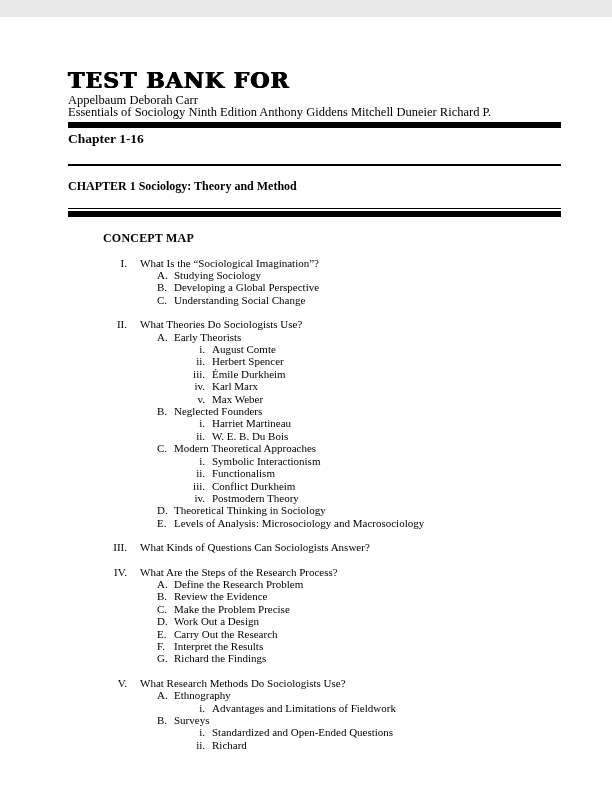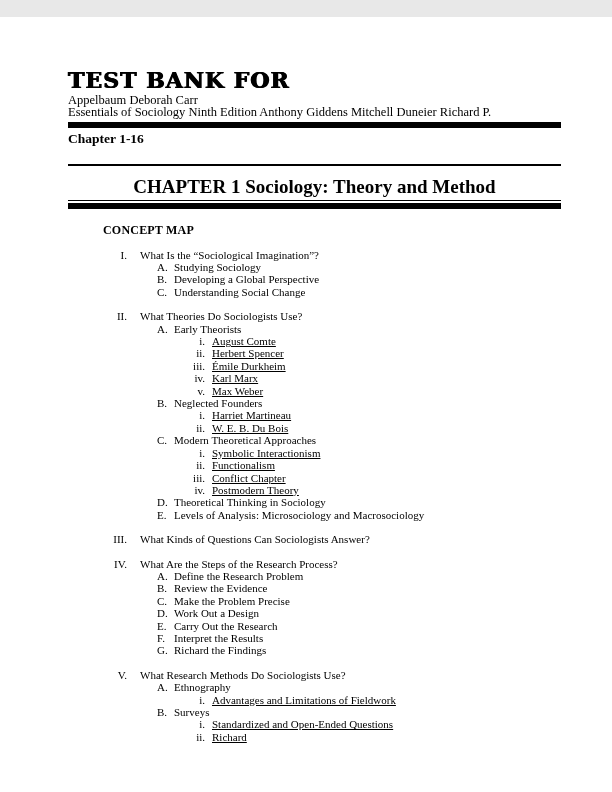--- a/index.html
+++ b/index.html
@@ -44,26 +44,25 @@
     font-weight: bold;
     line-height: 15px;
     padding: 3px 0 18px 0;
   }
   .rule-thin {
     height: 2px;
     background: #000000;
   }
   .chapter-heading {
     margin-top: 13px;
-    font-size: 19px;
+    font-size: 12px;
     font-weight: bold;
     line-height: 15px;
-    padding-bottom: 6px;
+    padding-bottom: 14px;
     border-bottom: 1.5px solid #000000;
-    text-align: center;
   }
   .chapter-heading + .bar-thick { margin-top: 2px; }
   .concept-map-title {
     margin-top: 15px;
     margin-left: 35px;
     font-size: 12px;
     font-weight: bold;
     line-height: 13px;
     letter-spacing: 0.2px;
   }
@@ -75,21 +74,21 @@
     line-height: 12.4px;
   }
   .row .num { flex: 0 0 auto; }
   .row .txt { flex: 0 1 auto; }
   .lvl1 { margin-top: 12px; }
   .lvl1 .num { width: 59px; text-align: right; }
   .lvl1 .txt { margin-left: 13px; }
   .lvl2 .num { margin-left: 89px; width: 12px; text-align: left; }
   .lvl2 .txt { margin-left: 5px; }
   .lvl3 .num { width: 137px; text-align: right; }
-  .lvl3 .txt { margin-left: 7px; text-decoration: underline; }
+  .lvl3 .txt { margin-left: 7px; }
 </style>
 </head>
 <body>
 
 <div class="page">
 
   <div class="logo">TEST BANK FOR</div>
 
   <div class="subtitle">
     <div>Appelbaum Deborah Carr</div>
@@ -172,21 +171,21 @@
       <div class="row lvl3">
         <span class="num">i.</span>
         <span class="txt">Symbolic Interactionism</span>
       </div>
       <div class="row lvl3">
         <span class="num">ii.</span>
         <span class="txt">Functionalism</span>
       </div>
       <div class="row lvl3">
         <span class="num">iii.</span>
-        <span class="txt">Conflict Chapter</span>
+        <span class="txt">Conflict Durkheim</span>
       </div>
       <div class="row lvl3">
         <span class="num">iv.</span>
         <span class="txt">Postmodern Theory</span>
       </div>
       <div class="row lvl2">
         <span class="num">D.</span>
         <span class="txt">Theoretical Thinking in Sociology</span>
       </div>
       <div class="row lvl2">

